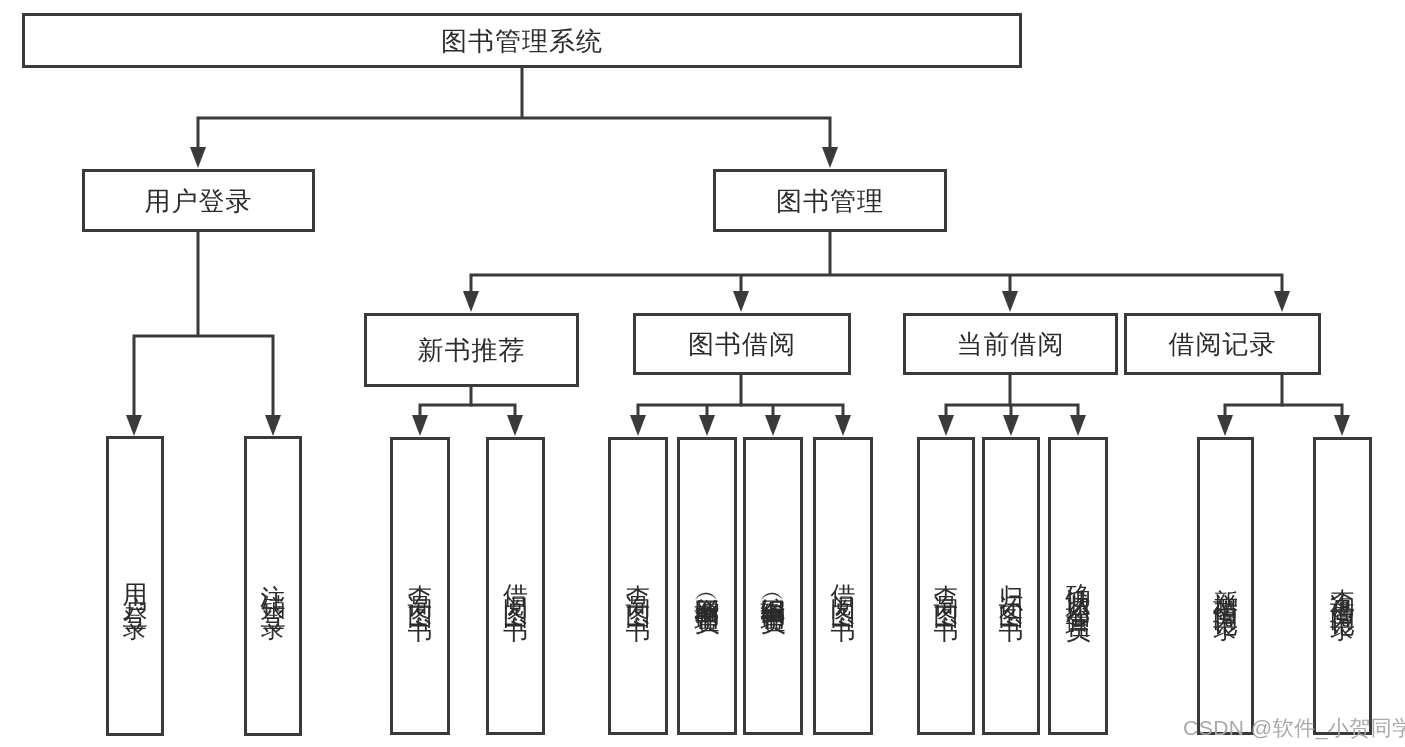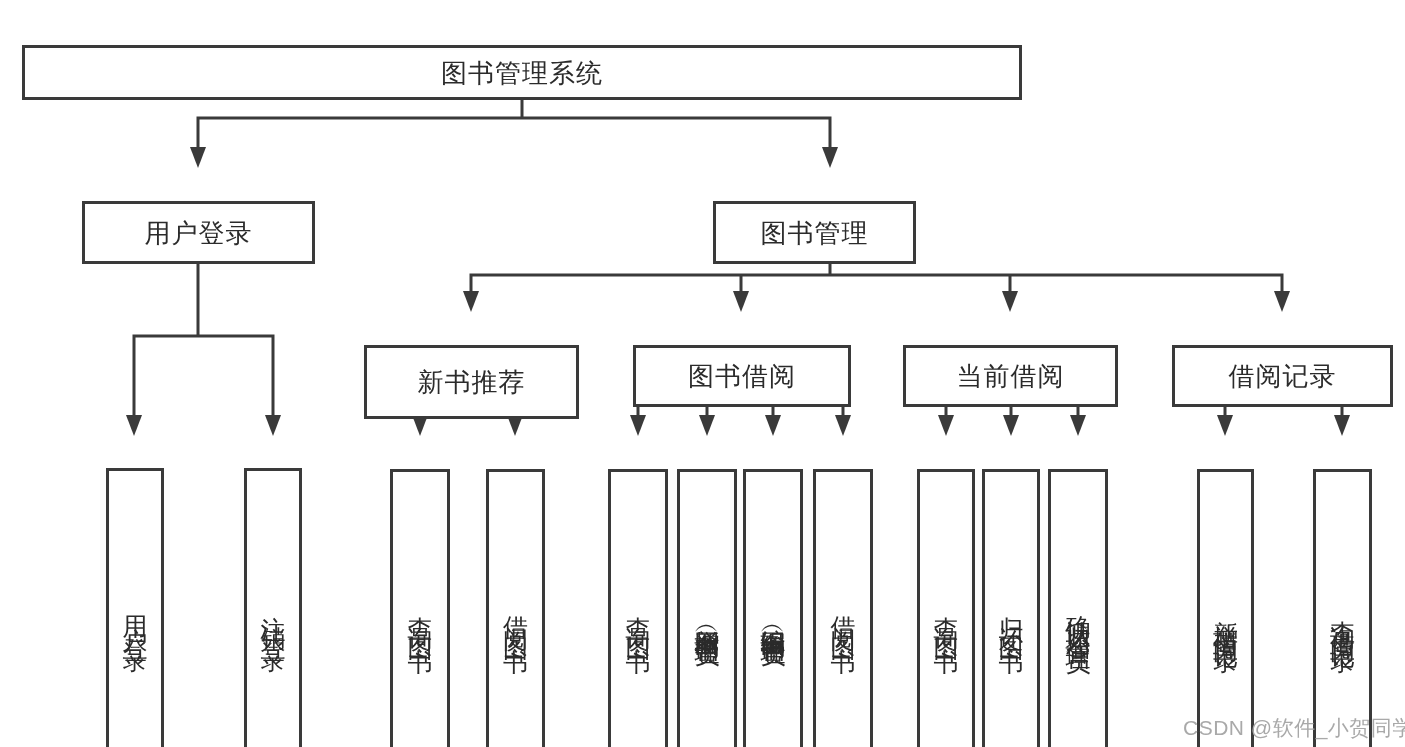--- a/index.html
+++ b/index.html
@@ -14,21 +14,20 @@
   #connector-svg{position:absolute;left:0;top:0;z-index:1;}
   .box{
     position:absolute;
     box-sizing:border-box;
     border:3px solid #3a3a3a;
     background:#ffffff;
     display:flex;
     align-items:center;
     justify-content:center;
     z-index:2;
-    margin-top:32px;
   }
   .hbox .lbl{
     font-size:26px;
     line-height:1;
     letter-spacing:1px;
     color:#2b2b2b;
     white-space:nowrap;
   }
   .vbox .lbl{
     writing-mode:vertical-rl;
@@ -102,34 +101,34 @@
     </g>
   </svg>
 
   <div class="box hbox" style="left:22px;top:13px;width:1000px;height:55px">
     <span class="lbl">图书管理系统</span>
   </div>
 
   <div class="box hbox" style="left:82px;top:169px;width:233px;height:63px">
     <span class="lbl">用户登录</span>
   </div>
-  <div class="box hbox" style="left:713px;top:169px;width:203px;height:63px">
+  <div class="box hbox" style="left:713px;top:169px;width:234px;height:63px">
     <span class="lbl">图书管理</span>
   </div>
 
   <div class="box hbox" style="left:364px;top:313px;width:215px;height:74px">
     <span class="lbl">新书推荐</span>
   </div>
   <div class="box hbox" style="left:903px;top:313px;width:215px;height:62px">
     <span class="lbl">当前借阅</span>
   </div>
   <div class="box hbox" style="left:633px;top:313px;width:218px;height:62px">
     <span class="lbl">图书借阅</span>
   </div>
-  <div class="box hbox" style="left:1172px;top:313px;width:221px;height:62px">
+  <div class="box hbox" style="left:1124px;top:313px;width:197px;height:62px">
     <span class="lbl">借阅记录</span>
   </div>
 
   <div class="box vbox ls11" style="left:106px;top:436px;width:58px;height:300px">
     <span class="lbl">用户登录</span>
   </div>
   <div class="box vbox ls11" style="left:244px;top:436px;width:58px;height:300px">
     <span class="lbl">注销登录</span>
   </div>
 

